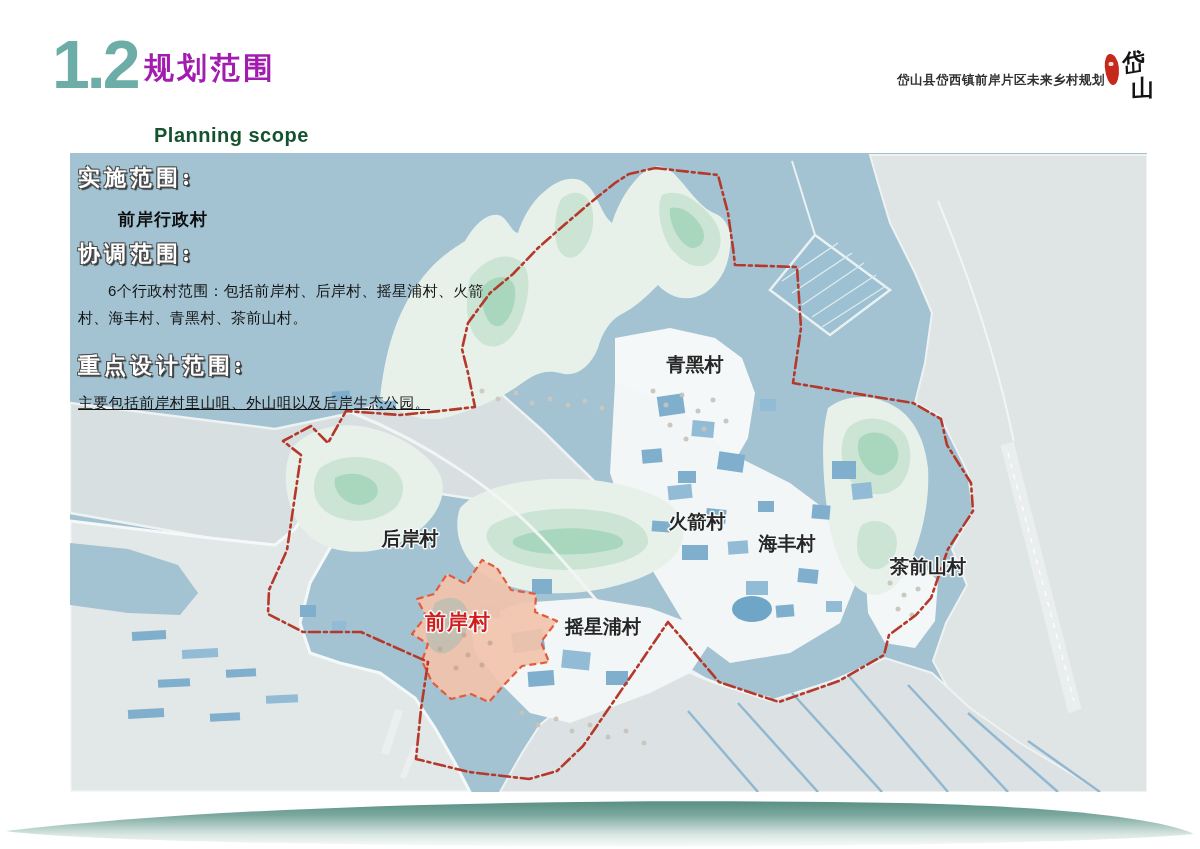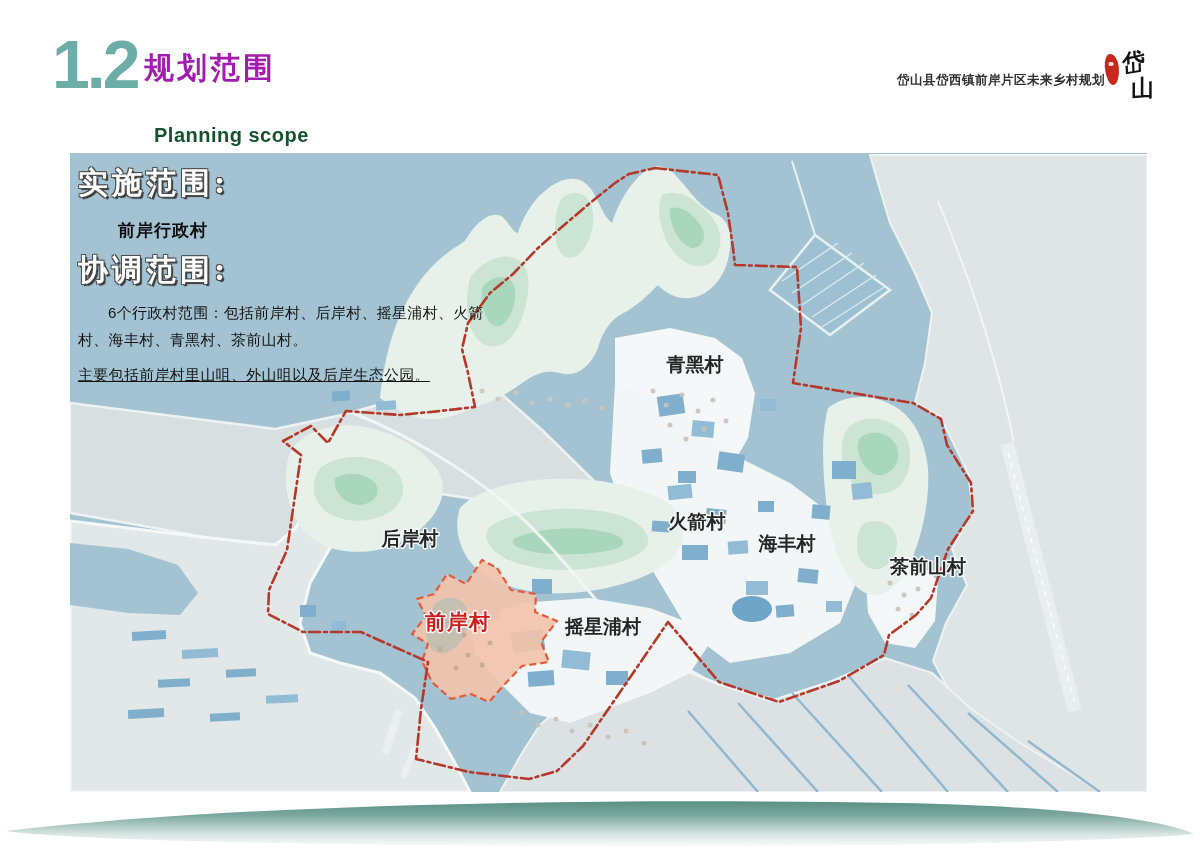--- a/index.html
+++ b/index.html
@@ -47,21 +47,21 @@
   .vlabel {
     font-family:"Liberation Sans","DejaVu Sans",sans-serif; font-weight:700;
     font-size:19px; fill:#262626; paint-order:stroke; stroke:#f4f7f7;
     stroke-width:3px; stroke-linejoin:round; text-anchor:middle;
   }
   .vlabel.highlight { fill:#d31d1c; font-size:21px; letter-spacing:1px; }
 
   
   .overlay { position:absolute; left:8px; top:10px; width:418px; }
   .ov-head {
-    font-family:"DejaVu Serif","Liberation Serif",serif; font-size:30px; font-weight:700;
+    font-family:"DejaVu Serif","Liberation Serif",serif; font-size:22px; font-weight:700;
     color:#ffffff; letter-spacing:4px;
     text-shadow:-1px -1px 0 #4c4c4c, 1px -1px 0 #4c4c4c, -1px 1px 0 #4c4c4c, 2px 2px 1px #383838;
   }
   .ov-value { margin:15px 0 8px 40px; font-size:17px; font-weight:700; color:#0d0d0d; letter-spacing:1px; }
   .ov-para  { margin-top:8px; font-size:15px; color:#141414; line-height:1.8; text-indent:2em; letter-spacing:0.3px; }
   .ov-para.noindent { text-indent:0;text-decoration:underline; }
   .mt16 { } .mt20 { margin-top:20px; }
 
   
   .footer-svg { position:absolute; left:0; bottom:0; width:1200px; height:62px; }
@@ -277,20 +277,21 @@
     <text class="vlabel" x="858" y="420">茶前山村</text>
     <text class="vlabel" x="533" y="480">摇星浦村</text>
     <text class="vlabel highlight" x="388" y="476">前岸村</text>
   </svg>
 
   <div class="overlay">
     <div class="ov-head">实施范围:</div>
     <div class="ov-value">前岸行政村</div>
     <div class="ov-head mt16">协调范围:</div>
     <div class="ov-para">6个行政村范围：包括前岸村、后岸村、摇星浦村、火箭村、海丰村、青黑村、茶前山村。</div>
+    <div class="ov-head mt20">重点设计范围:</div>
     <div class="ov-para noindent">主要包括前岸村里山咀、外山咀以及后岸生态公园。</div>
   </div>
 </div>
 
 <svg class="footer-svg" width="1200" height="62" viewBox="0 0 1200 62">
   <defs>
     <linearGradient id="swooshGrad" x1="0" y1="10" x2="0" y2="62" gradientUnits="userSpaceOnUse">
       <stop offset="0" stop-color="#4f887c"></stop>
       <stop offset="0.35" stop-color="#7ba89e"></stop>
       <stop offset="0.72" stop-color="#d8e6e2"></stop>

